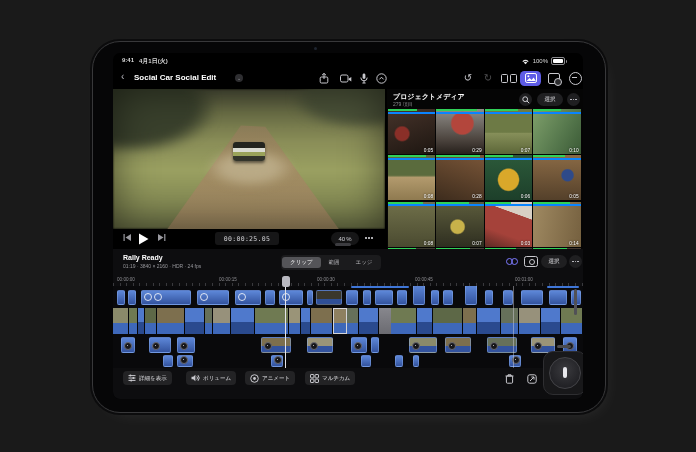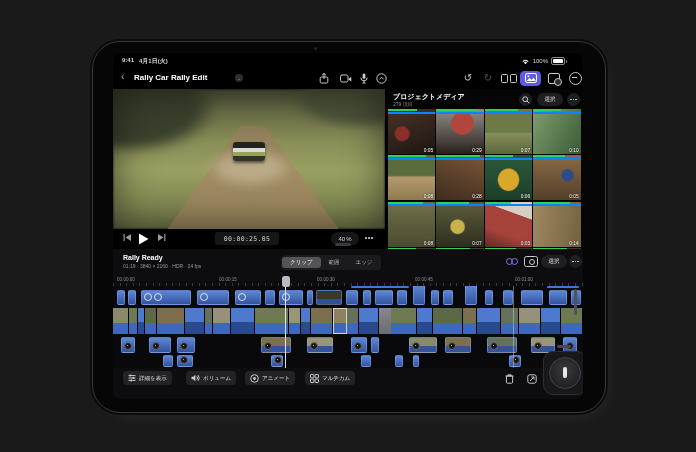--- a/index.html
+++ b/index.html
@@ -139,21 +139,21 @@
           <span>100%</span>
           <span class="battery">
               <i></i>
               <u></u>
             </span>
         </div>
       </div>
 
       <div class="toolbar">
         <span class="backchev">‹</span>
-        <span class="apptitle">Rally Car Rally Edit</span>
+        <span class="apptitle">Social Car Social Edit</span>
         <span class="titlebadge">⌄</span>
 
         <span class="ticon" style="left:204px">
           <svg width="10" height="11" viewBox="0 0 10 11">
               <path d="M5 0.5 L5 6 M3 2.2 L5 0.4 L7 2.2" stroke="#c8c8cd" stroke-width="1" fill="none"></path>
               <rect x="1.2" y="4" width="7.6" height="6" rx="1.2" stroke="#c8c8cd" fill="none"></rect>
             </svg>
         </span>
         <span class="ticon" style="left:226px">
           <svg width="12" height="9" viewBox="0 0 12 9">

